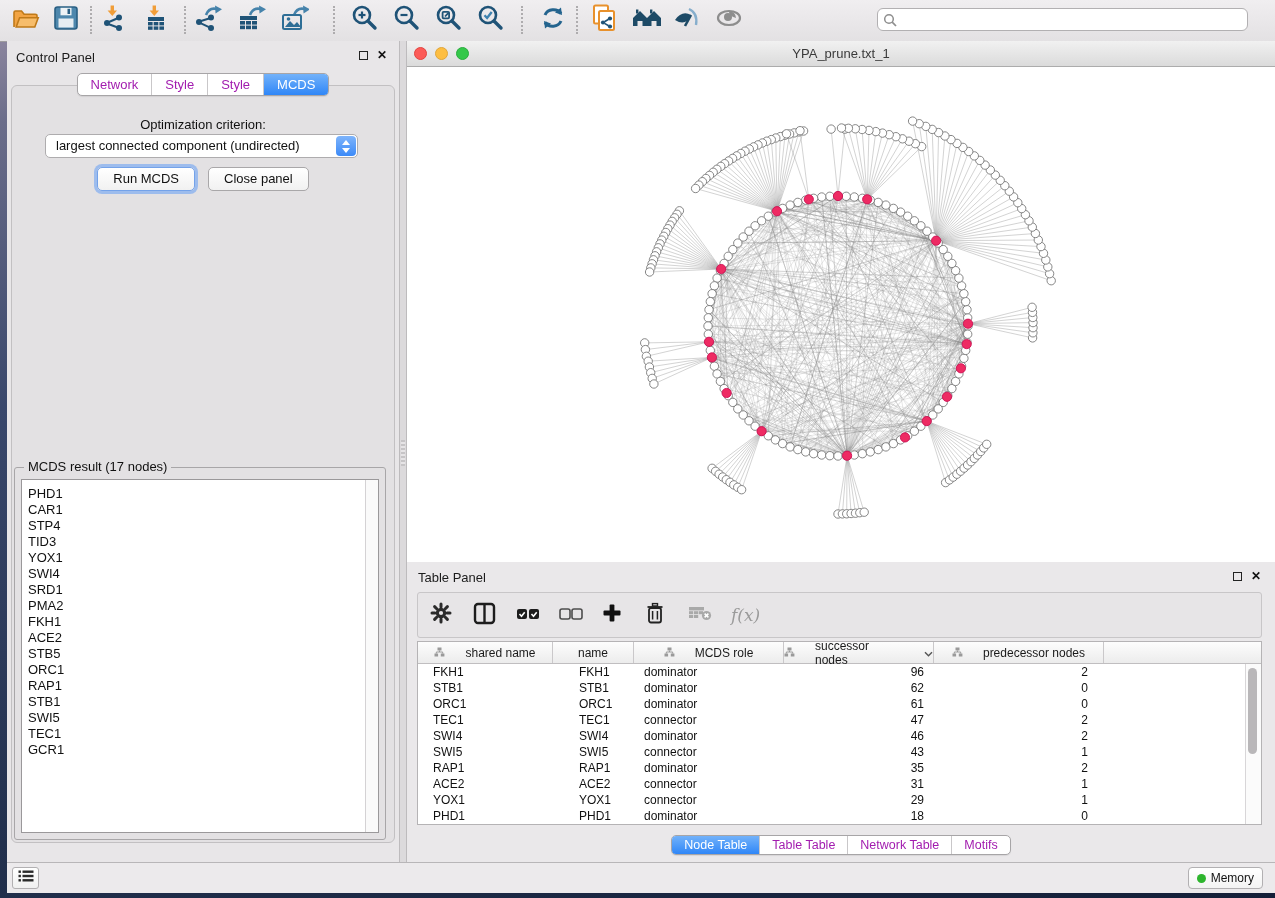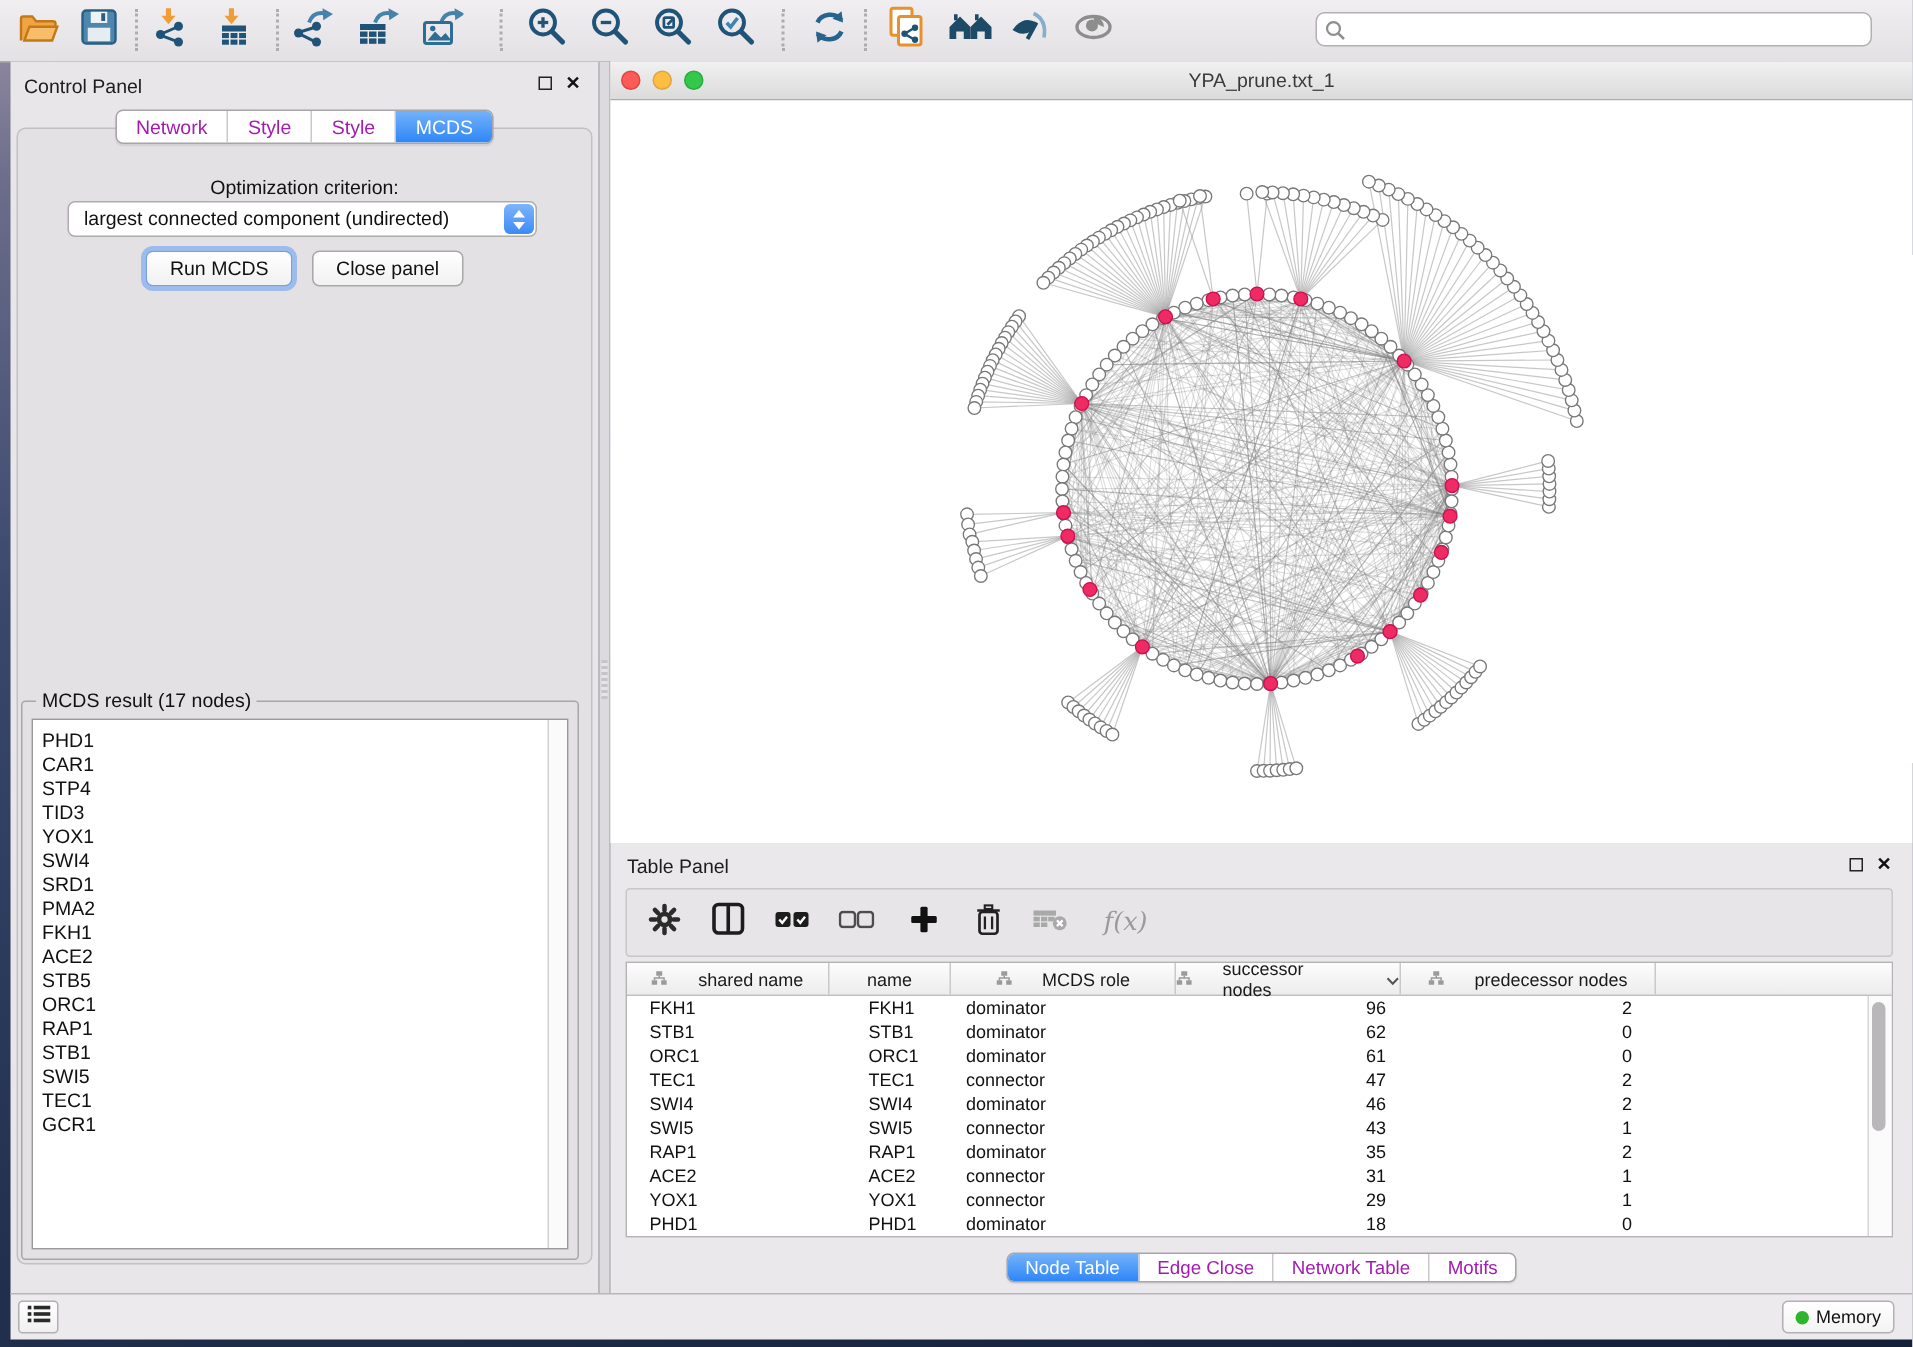--- a/index.html
+++ b/index.html
@@ -57,21 +57,21 @@
   .netwin{position:absolute;left:407px;top:41px;width:868px;height:521px;background:#fff;}
   .titlebar{position:absolute;left:0;top:0;width:100%;height:26px;
     background:linear-gradient(#f1f1f1,#dbdbdb);border-bottom:1px solid #abomb;border-bottom:1px solid #acacac;box-sizing:border-box;}
   .tl{position:absolute;top:6px;width:13px;height:13px;border-radius:50%;box-sizing:border-box;}
   .net-title{position:absolute;top:5px;width:100%;text-align:center;font-size:13px;font-weight:500;color:#3a3a3a;}
   .netcanvas{position:absolute;left:0;top:26px;width:868px;height:495px;background:#fff;}
   
   .tblpanel{position:absolute;left:407px;top:562px;width:868px;height:300px;background:#eae8ea;}
   .tbl-toolbar{position:absolute;left:10px;top:30px;width:845px;height:46px;background:#e7e5e7;
     border:1px solid #c8c6c8;border-radius:3px;box-sizing:border-box;display:flex;align-items:center;gap:19px;padding-left:12px;}
-  .ticon{display:flex;align-items:center;justify-content:flex-end;width:24px;height:26px;}
+  .ticon{display:flex;align-items:center;justify-content:flex-start;width:24px;height:26px;}
   .fx{font-family:"DejaVu Serif",serif;font-style:italic;font-size:17px;color:#9a9a9a;}
   .tbl-wrap{position:absolute;left:10px;top:79px;width:845px;height:184px;background:#fff;
     border:1px solid #b5b3b5;box-sizing:border-box;}
   .tbl-head{position:absolute;left:0;top:0;right:0;height:22px;display:flex;
     background:linear-gradient(#fdfdfd,#ececec);border-bottom:1px solid #c0bec0;box-sizing:border-box;}
   .th{display:flex;align-items:center;justify-content:center;gap:20px;border-right:1px solid #cac8ca;
     font-size:12px;color:#1a1a1a;box-sizing:border-box;height:100%;}
   .th-fill{flex:1;border-right:none;}
   .tbl-body{position:absolute;left:0;top:22px;right:0;bottom:0;overflow:hidden;}
   .tr{display:flex;height:16px;align-items:center;font-size:12px;color:#111;}
@@ -1522,21 +1522,21 @@
           </div>
         </div>
       <div class="tbl-scroll">
           <div class="tbl-thumb"></div>
         </div>
     </div>
 
     <div class="tbl-tabs-wrap">
       <div class="seg small" id="tbl-tabs">
           <div class="sel">Node Table</div>
-          <div>Edge Close</div>
+          <div>Table Table</div>
           <div>Network Table</div>
           <div>Motifs</div>
         </div>
     </div>
   </div>
 
   <div class="statusbar">
     <span class="listbtn">
       <span><svg width="16" height="14" viewBox="0 0 16 14">
             <g fill="#2a2a2a">

